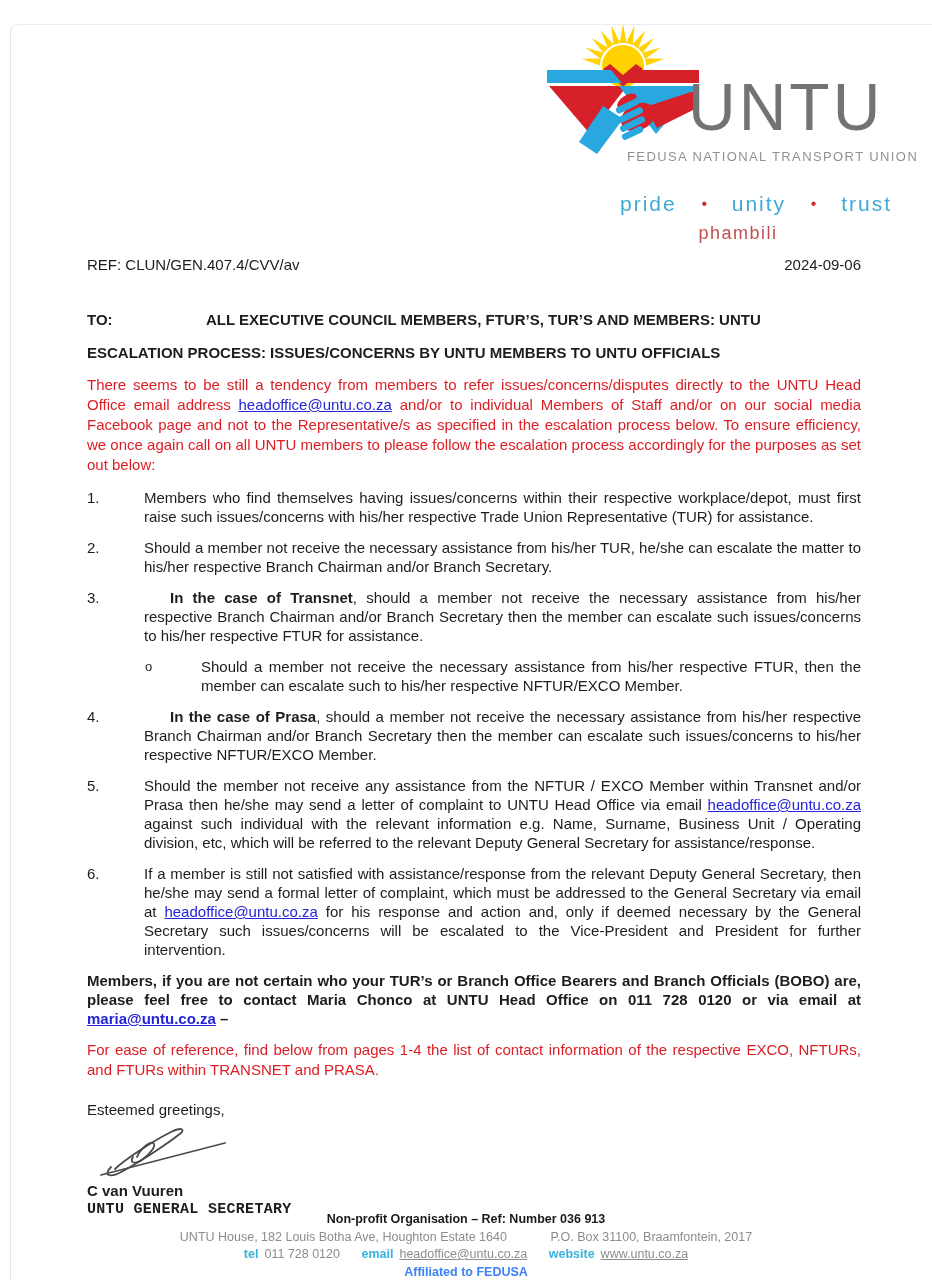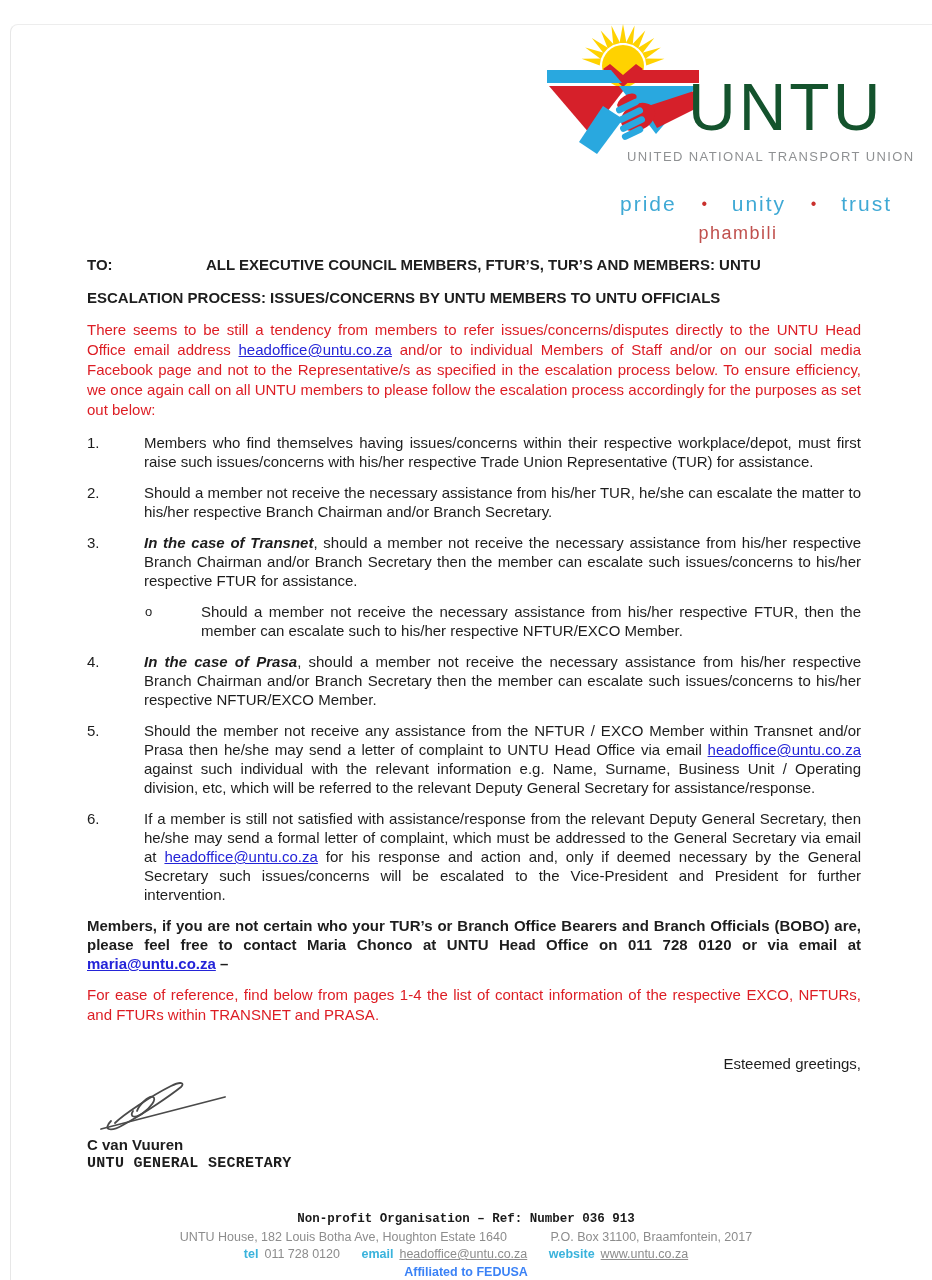--- a/index.html
+++ b/index.html
@@ -9,21 +9,21 @@
   }
   .scan-edge{
     position:absolute;left:10px;top:24px;right:-2px;bottom:-2px;
     border-left:1px solid #e7e7e7;border-top:1px solid #ededed;
     border-top-left-radius:8px;pointer-events:none;
   }
   
   .logo-art{position:absolute;left:543px;top:6px;}
   .wordmark{
     position:absolute;left:688px;top:74px;
-    font-size:66px;line-height:66px;letter-spacing:3px;color:#14532d;font-weight:400;
+    font-size:66px;line-height:66px;letter-spacing:3px;color:#737373;font-weight:400;
   }
   .logo-caption{
     position:absolute;left:627px;top:149px;width:240px;
     font-size:13px;letter-spacing:1.4px;color:#8f9193;white-space:nowrap;
   }
   .tagline{
     position:absolute;left:620px;top:192px;width:272px;
     display:flex;align-items:center;justify-content:space-between;
     font-size:21px;letter-spacing:2px;color:#3fa9d5;
   }
@@ -36,35 +36,35 @@
   .content{position:absolute;left:87px;width:774px;top:255px;font-size:15px;line-height:19px;}
   .ref-row{display:flex;justify-content:space-between;margin-bottom:36px;}
   .to-row{display:flex;font-weight:bold;margin-bottom:14px;}
   .to-row .lbl{width:119px;flex:none;}
   .subject{font-weight:bold;margin-bottom:13px;}
   .alert{color:#dd1d24;font-weight:normal;text-align:justify;line-height:20px;margin-bottom:13px;}
   a.doclink{color:#2424d8;text-decoration:underline;}
   .item{display:flex;margin-bottom:12px;}
   .item .num{width:57px;flex:none;}
   .item .itext{flex:1;text-align:justify;}
-  .lead{font-weight:bold;font-style:italic;}
+  .lead{font-weight:bold;margin-left:26px;}
   .subitem{display:flex;margin-left:58px;margin-bottom:12px;}
   .subitem .marker{width:56px;flex:none;font-size:13px;}
   .subitem .stext{flex:1;text-align:justify;}
   .bold-note{font-weight:bold;text-align:justify;margin-bottom:12px;}
-  .closing{margin-top:29px;margin-bottom:2px;text-align:right;}
+  .closing{margin-top:20px;margin-bottom:2px;}
   .sig{display:block;margin:4px 0 0 6px;}
   .sig-name{font-weight:bold;}
   .sig-title{font-weight:bold;letter-spacing:.3px;font-family:Liberation Mono, monospace;}
   
   .footer{
     position:absolute;left:0;right:0;top:1211px;text-align:center;
     font-size:12.5px;line-height:16px;color:#8c8c8c;
   }
-  .footer .reg{color:#1a1a1a;font-weight:bold;margin-bottom:2px;font-family:Liberation Mono, monospace;}
+  .footer .reg{color:#1a1a1a;font-weight:bold;margin-bottom:2px;}
   .footer .addr span{margin:0 20px;}
   .footer .contact{margin-top:1px;}
   .footer .contact .cl{color:#3ab3dc;font-weight:bold;margin-left:18px;margin-right:6px;margin-top:32px;}
   .footer .contact .cl:first-child{margin-left:0;}
   a.flink{color:#8c8c8c;text-decoration:underline;}
   .footer .aff{color:#3b82f6;font-weight:bold;margin-top:2px;}
 </style>
 </head>
 <body>
 
@@ -104,33 +104,37 @@
       <g fill="#29a8df">
         <rect x="72" y="97" width="25" height="6.6" rx="3.3" transform="rotate(-26 84 100)"></rect>
         <rect x="74" y="106" width="27" height="6.6" rx="3.3" transform="rotate(-26 87 109)"></rect>
         <rect x="76" y="115" width="27" height="6.6" rx="3.3" transform="rotate(-26 89 118)"></rect>
         <rect x="78" y="124" width="23" height="6.6" rx="3.3" transform="rotate(-26 89 127)"></rect>
       </g>
     </g>
   </svg>
 
   <div class="wordmark">UNTU</div>
-  <div class="logo-caption">UNITED NATIONAL TRANSPORT UNION</div>
+  <div class="logo-caption">FEDUSA NATIONAL TRANSPORT UNION</div>
 
   <div class="tagline">
     <span>pride</span>
     <span class="dot">•</span>
     <span>unity</span>
     <span class="dot">•</span>
     <span>trust</span>
   </div>
   <div class="tagline-sub">phambili</div>
 
   <div class="content">
 
+    <div class="ref-row">
+      <span>REF: CLUN/GEN.407.4/CVV/av</span>
+      <span>2024-09-06</span>
+    </div>
 
     <div class="to-row">
       <span class="lbl">TO:</span>
       <span>ALL EXECUTIVE COUNCIL MEMBERS, FTUR’S, TUR’S AND MEMBERS: UNTU</span>
     </div>
 
     <div class="subject">ESCALATION PROCESS: ISSUES/CONCERNS BY UNTU MEMBERS TO UNTU OFFICIALS</div>
 
     <div class="alert"><span>There seems to be still a tendency from members to refer issues/concerns/disputes directly to the UNTU Head Office email address </span><a href="#" class="doclink">headoffice@untu.co.za</a><span> and/or to individual Members of Staff and/or on our social media Facebook page and not to the Representative/s as specified in the escalation process below. To ensure efficiency, we once again call on all UNTU members to please follow the escalation process accordingly for the purposes as set out below:</span></div>
 

